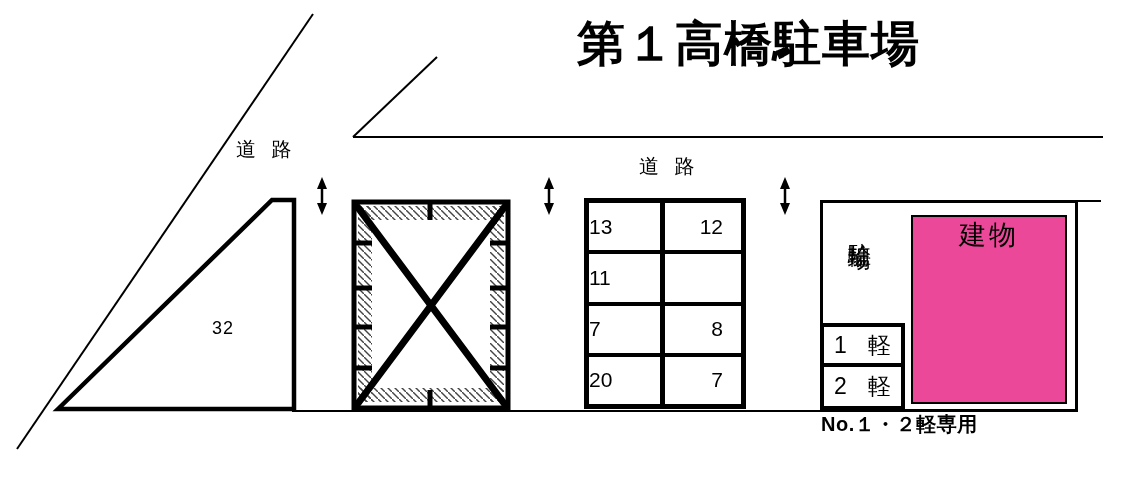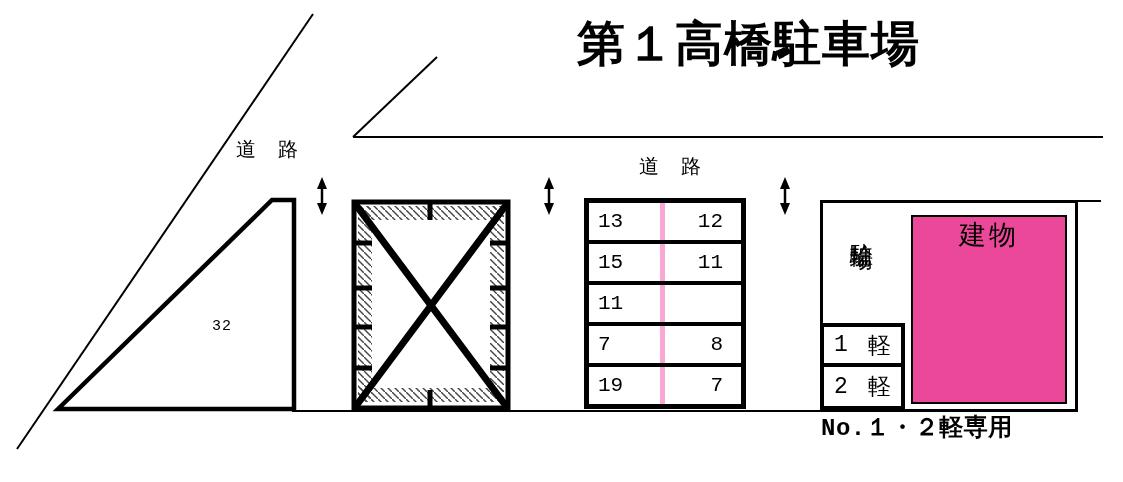--- a/index.html
+++ b/index.html
@@ -1,39 +1,39 @@
 <!DOCTYPE html>
 <html><head>
 <meta charset="utf-8">
 <style>
   html,body{margin:0;padding:0;background:#fff;}
   #canvas{
     position:relative;width:1123px;height:482px;background:#ffffff;overflow:hidden;
-    font-family:Liberation Mono, monospace;color:#000;
+    font-family:Liberation Sans, sans-serif;color:#000;
   }
   #bg-svg{position:absolute;left:0;top:0;width:1123px;height:482px;}
   .lbl{position:absolute;white-space:nowrap;}
   .title{
     left:577px;top:12px;font-size:48px;font-weight:bold;letter-spacing:1px;
   }
   .road-label{font-size:20px;letter-spacing:5px;}
   .road-1{left:236px;top:136px;}
   .road-2{left:639px;top:153px;}
-  .space32{left:212px;top:318px;font-size:15px;letter-spacing:1px;}
+  .space32{left:212px;top:318px;font-size:18px;letter-spacing:1px;}
   
   .ptable{
     position:absolute;left:584px;top:198px;width:162px;height:211px;
     border:5px solid #000;box-sizing:border-box;background:#fff;
     display:flex;flex-direction:column;
   }
   .trow{flex:1;display:flex;border-bottom:4px solid #000;min-height:0;}
   .trow:last-child{border-bottom:none;}
   .tcell{width:50%;box-sizing:border-box;display:flex;align-items:center;
     font-size:21px;}
-  .tcell.left{border-right:5px solid #f9a8d4;padding-left:9px;}
+  .tcell.left{border-right:5px solid #000000;padding-left:0;}
   .tcell.right{justify-content:flex-end;padding-right:18px;}
   
   .block{
     position:absolute;left:820px;top:200px;width:258px;height:212px;
     border:3px solid #000;box-sizing:border-box;background:#fff;
   }
   .bicycle{
     position:absolute;left:845px;top:224px;
     writing-mode:vertical-rl;text-orientation:upright;
     font-size:23px;letter-spacing:3px;
@@ -45,21 +45,21 @@
     font-size:27px;letter-spacing:3px;
   }
   .kei-cell{
     position:absolute;left:820px;width:85px;border:4px solid #000;
     box-sizing:border-box;background:#fff;display:flex;align-items:center;
     justify-content:space-between;padding:0 10px;font-size:23px;
   }
   .kei-1{top:323px;height:44px;}
   .kei-2{top:363px;height:47px;}
   .kei-note{
-    left:821px;top:411px;font-size:24px;font-weight:600;letter-spacing:0.5px;
+    left:821px;top:411px;font-size:20px;font-weight:600;letter-spacing:0.5px;
   }
 </style>
 </head>
 <body>
 
 <div id="canvas">
 
   <svg id="bg-svg" viewBox="0 0 1123 482" xmlns="http://www.w3.org/2000/svg">
     <defs>
       <pattern id="hatch" width="7" height="7" patternUnits="userSpaceOnUse">
@@ -128,32 +128,28 @@
   <div class="lbl road-label road-2">道 路</div>
 
   <div class="lbl space32">32</div>
 
   <div class="ptable">
     <div class="trow">
       <div class="tcell left">13</div>
       <div class="tcell right">12</div>
     </div>
     <div class="trow">
-      <div class="tcell left">15</div>
-      <div class="tcell right">11</div>
-    </div>
-    <div class="trow">
       <div class="tcell left">11</div>
     </div>
     <div class="trow">
       <div class="tcell left">7</div>
       <div class="tcell right">8</div>
     </div>
     <div class="trow">
-      <div class="tcell left">19</div>
+      <div class="tcell left">20</div>
       <div class="tcell right">7</div>
     </div>
   </div>
 
   <div class="block"></div>
   <div class="lbl bicycle">駐輪場</div>
   <div class="building">
     <span>建物</span>
   </div>
 

